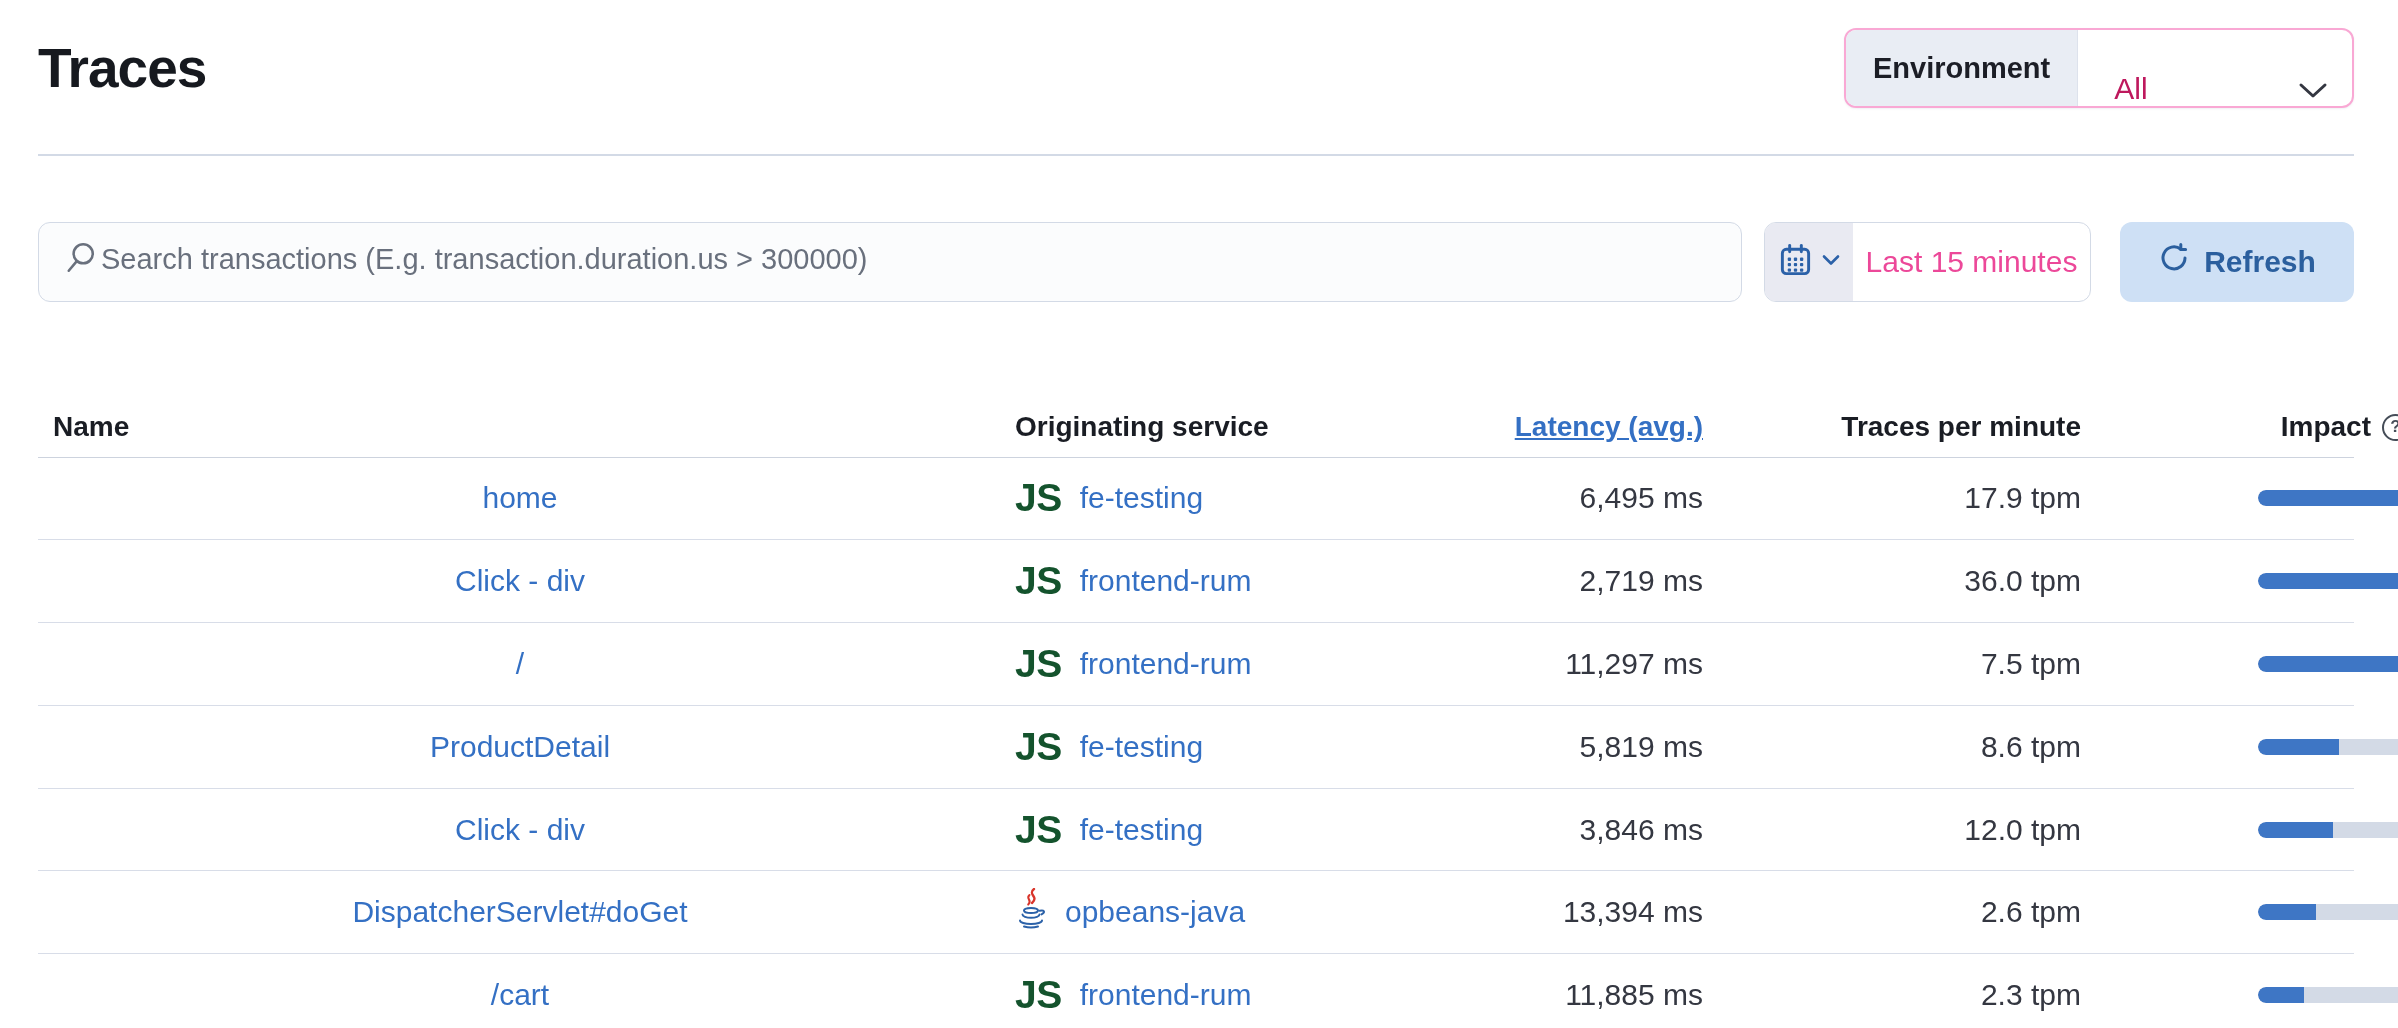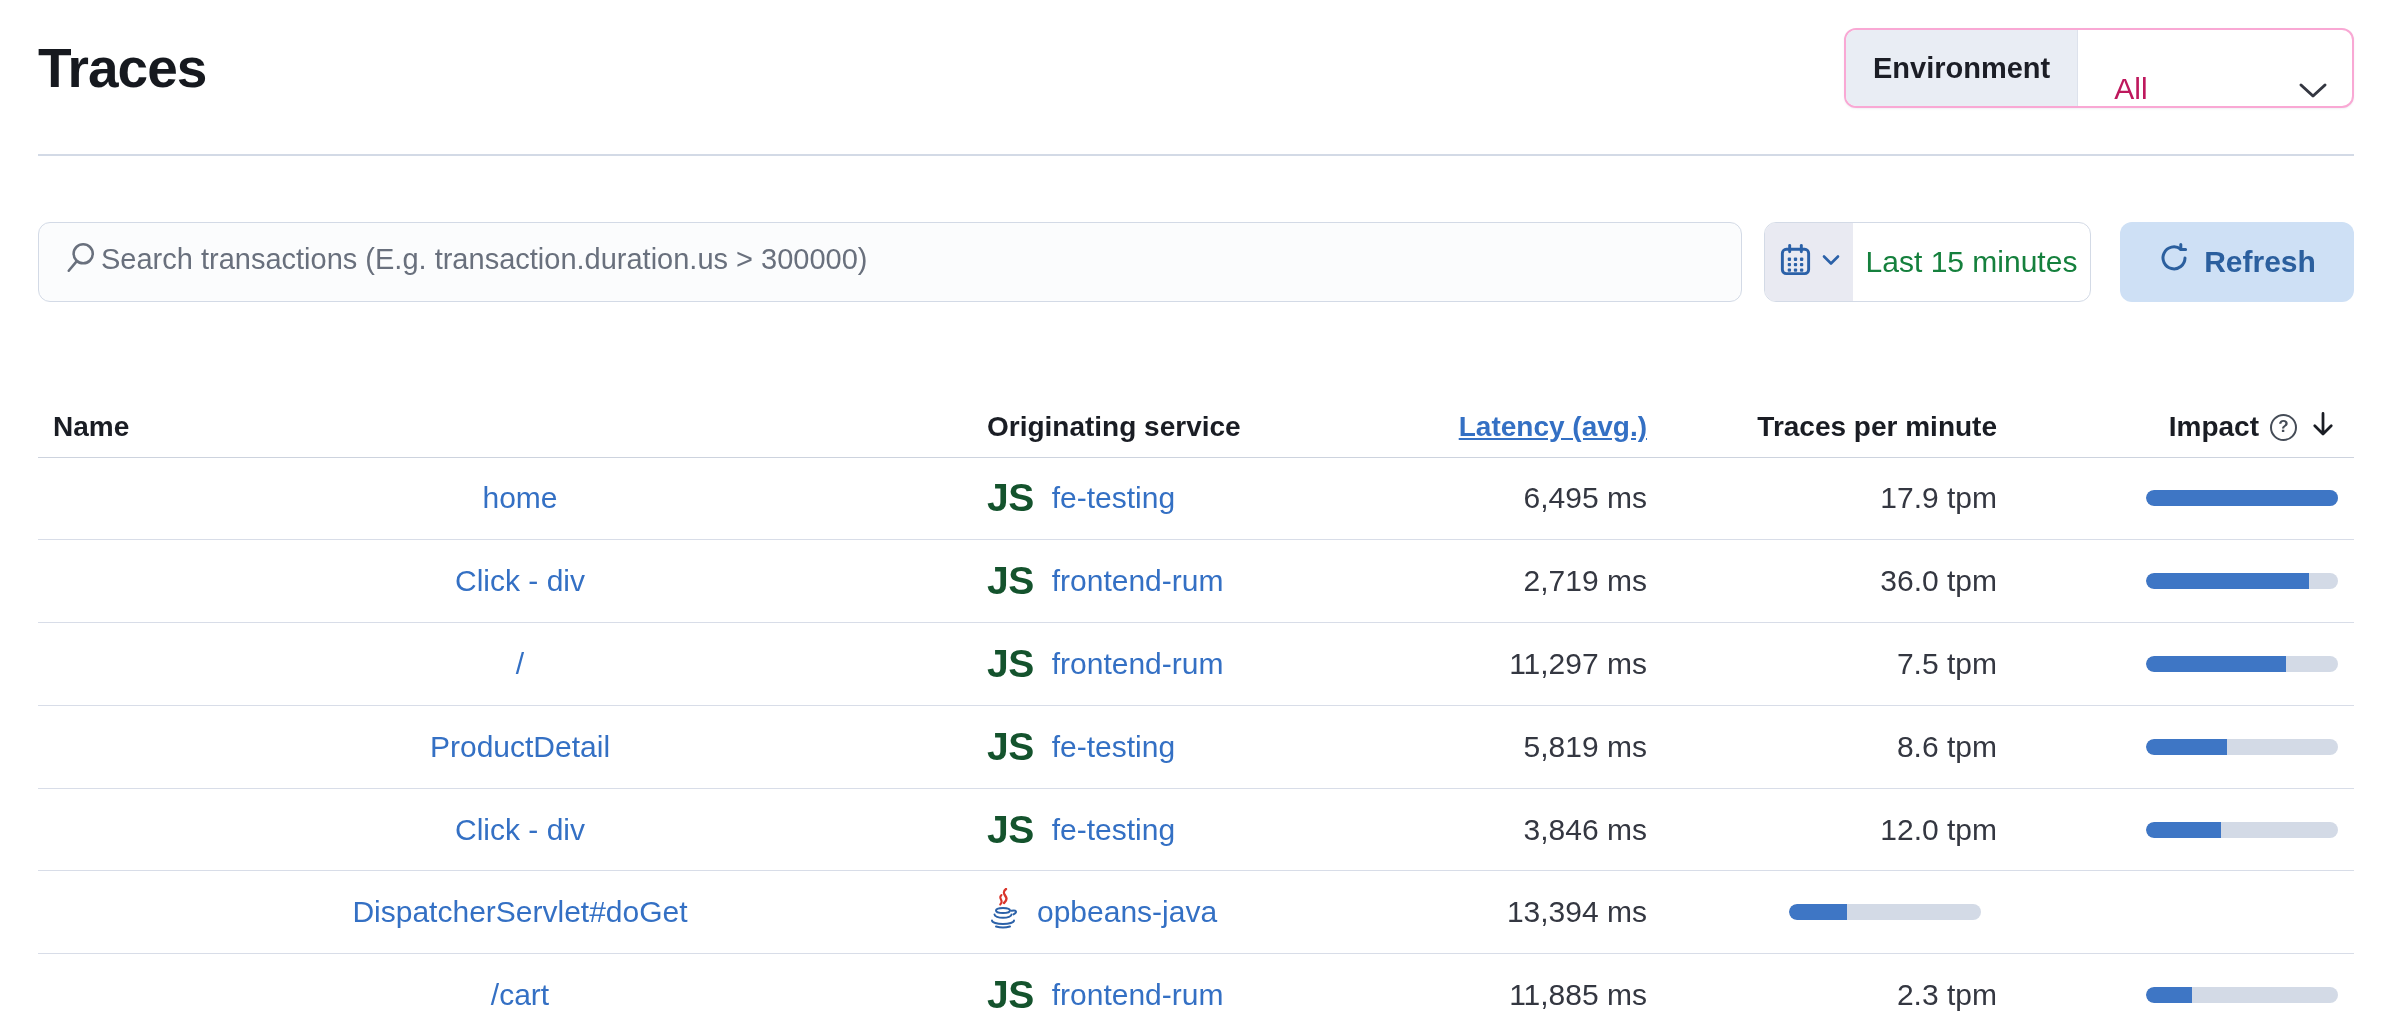--- a/index.html
+++ b/index.html
@@ -25,30 +25,30 @@
   .search-box { flex:1; margin-right:22px; border:1px solid #D3DAE6; border-radius:12px;
                 background:#FBFCFD; display:flex; align-items:center; padding:0 10px 4px 24px; gap:4px;
                 box-shadow:inset 0 0 0 0 transparent; }
   .search-box input { flex:1; border:none; outline:none; background:transparent;
                       font-size:29px; color:#343741; font-family:inherit; }
   .search-box input::placeholder { color:#69707D; opacity:1; }
   .datepicker { width:327px; height:80px; display:flex; border:1px solid #D3DAE6;
                 border-radius:12px; overflow:hidden; background:#fff; }
   .dp-quick { width:88px; background:#E9EAF2; border:none; display:flex; align-items:center;
               justify-content:center; gap:9px; cursor:pointer; }
-  .dp-date { flex:1; border:none; background:transparent; font-size:30px; color:#15803d;
+  .dp-date { flex:1; border:none; background:transparent; font-size:30px; color:#ec4899;
              font-family:inherit; cursor:pointer; }
   .refresh-btn { margin-left:29px; width:234px; height:80px; background:#CEE0F5; border:none;
                  border-radius:12px; display:flex; align-items:center; justify-content:center;
                  gap:14px; color:#2B5F9E; font-size:30px; font-weight:600; font-family:inherit;
                  cursor:pointer; }
 
   
   .traces-table { margin-top:96px; }
-  .thead, .trow { display:grid; grid-template-columns:949px 380px 280px 350px 357px; align-items:center; }
+  .thead, .trow { display:grid; grid-template-columns:949px 380px 280px 350px 357px; align-items:center;gap:28px; }
   .thead { height:60px; border-bottom:1px solid #CDD3DE; font-size:28px; font-weight:700; color:#1A1D24; }
   .th-name { padding-left:15px; }
   .th-latency { text-align:right; }
   .th-latency a { color:#3470C4; text-decoration:underline; font-weight:700; }
   .th-tpm { text-align:right; }
   .th-impact { display:flex; align-items:center; justify-content:flex-end; gap:11px; padding-right:16px; }
   .help-icon { width:27px; height:27px; border:2px solid #454C57; border-radius:50%;
                display:inline-flex; align-items:center; justify-content:center;
                font-size:17px; font-weight:700; color:#454C57; }
   .trow { height:82.8px; border-bottom:1px solid #D8DDE8; font-size:30px; }
@@ -232,20 +232,21 @@
                 <path d="M14.5 7 c-4.5 3.8 3.6 5 -1.3 9.6" stroke="#D9352B" stroke-width="2" stroke-linecap="round"></path>
                 <ellipse cx="16" cy="22.5" rx="7" ry="2.6" stroke="#2B61A8" stroke-width="2"></ellipse>
                 <path d="M7.5 26.5 a8.5 3.3 0 0 0 17 0" stroke="#2B61A8" stroke-width="2" stroke-linecap="round"></path>
                 <path d="M24.5 22.8 c4.5 -1.2 6.5 1.2 2 3.6" stroke="#2B61A8" stroke-width="2" stroke-linecap="round"></path>
                 <path d="M5 32.5 a11 3.6 0 0 0 22 0" stroke="#2B61A8" stroke-width="2" stroke-linecap="round"></path>
                 <path d="M9 38.5 c4.5 1.4 9.5 1.4 14 0" stroke="#2B61A8" stroke-width="2" stroke-linecap="round"></path>
               </svg></span>
             <a href="#">opbeans-java</a>
           </div>
           <div class="cell-latency"><span>13,394 ms</span></div>
+          <div class="cell-tpm"><span>2.6 tpm</span></div>
           <div class="cell-impact">
             <div class="impact-bar">
               <div class="impact-fill" style="width: 30%;"></div>
             </div>
           </div>
         </div>
         <div class="trow">
           <div class="cell-name"><a href="#">/cart</a></div>
           <div class="cell-service">
             <span class="js-badge">JS</span>

